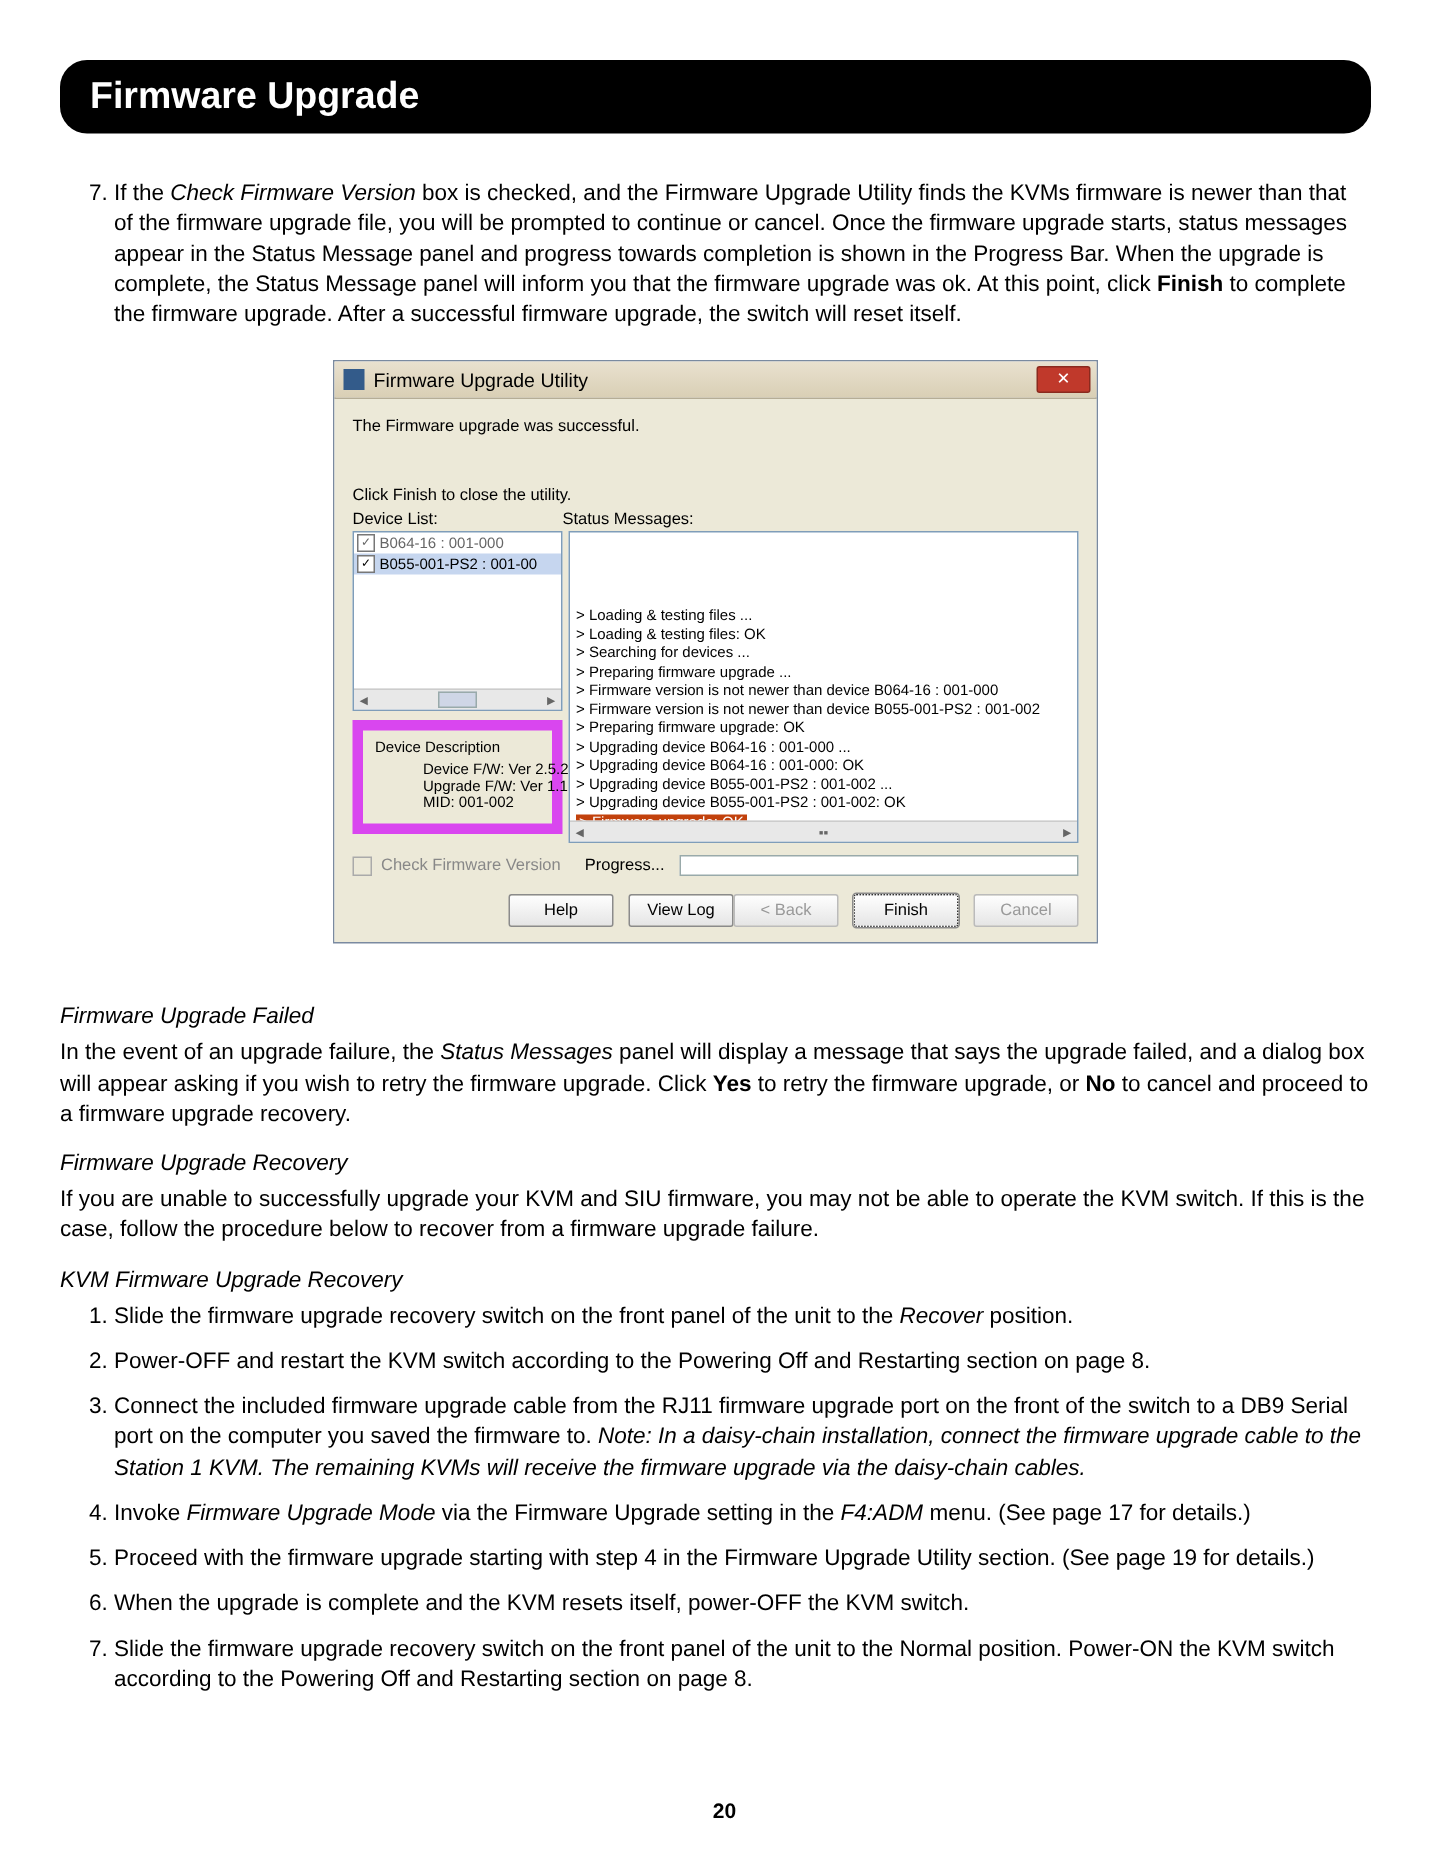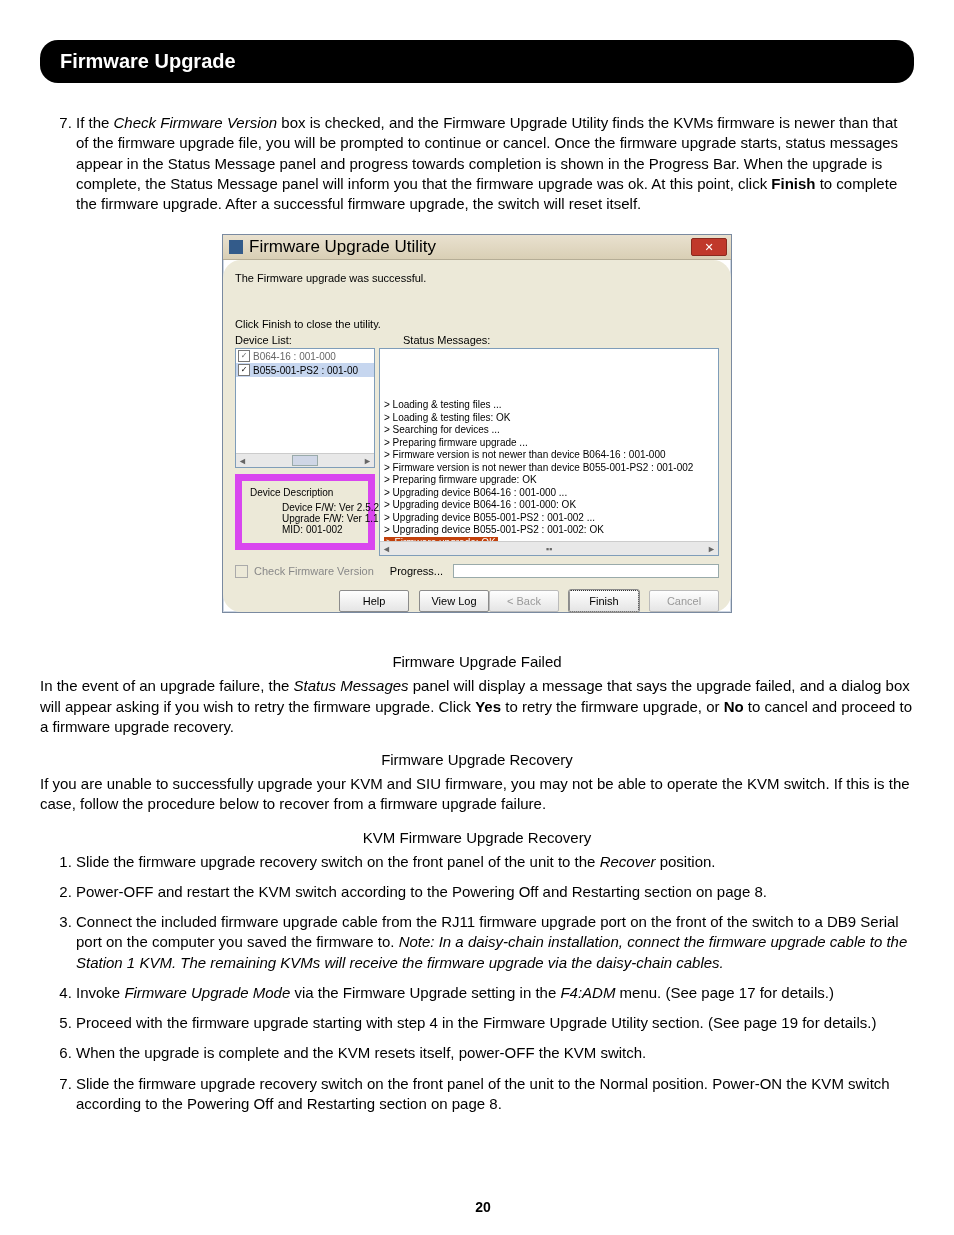--- a/index.html
+++ b/index.html
@@ -14,21 +14,21 @@
     min-height: 1235px;
     margin: 0 auto;
     padding: 40px 40px 20px 40px;
     box-sizing: border-box;
     position: relative;
   }
   .section-header {
     background: #000;
     color: #fff;
     font-weight: bold;
-    font-size: 20px;
+    font-size: 25px;
     padding: 10px 20px;
     border-radius: 18px;
     margin-bottom: 30px;
   }
   .body-text {
     font-size: 15px;
     line-height: 1.35;
     margin: 0 0 14px 0;
   }
   ol.numbered {
@@ -36,23 +36,23 @@
     margin: 0 0 20px 0;
   }
   ol.numbered > li {
     font-size: 15px;
     line-height: 1.35;
     margin-bottom: 10px;
   }
   .italic { font-style: italic; }
   .bold { font-weight: bold; }
   .subhead {
+    font-style: italic;
     font-size: 15px;
     margin: 14px 0 6px 0;
-    text-align: center;
   }
   .pagenum {
     text-align: center;
     font-weight: bold;
     font-size: 14px;
     position: absolute;
     bottom: 20px;
     left: 12px;
     right: 0;
   }
@@ -78,51 +78,50 @@
     align-items: center;
     justify-content: space-between;
     padding: 0 4px 0 6px;
     border-bottom: 1px solid #b5ad96;
   }
   .win-title-left {
     display: flex;
     align-items: center;
     gap: 6px;
   }
-  .win-title-text { font-size: 17px; }
+  .win-title-text { font-size: 13px; }
   .win-icon {
     width: 14px; height: 14px;
     background: #335b8a;
     display: inline-block;
   }
   .win-close {
     width: 34px; height: 16px;
     background: #c0392b;
     border: 1px solid #8a2a1e;
     border-radius: 2px;
     color: #fff;
     display: flex;
     align-items: center;
     justify-content: center;
     font-size: 11px;
     line-height: 1;
     cursor: pointer;
   }
   .win-body {
     background: #ece9d8;
-    padding: 12px 12px 0 12px;
-    border-radius: 18px;
+    padding: 12px 12px 10px 12px;
   }
   .success-line { margin-bottom: 34px; }
   .instruct-line { margin-bottom: 4px; }
   .labels-row {
     display: flex;
     margin-bottom: 2px;
   }
-  .labels-row .dl-label { width: 168px; }
+  .labels-row .dl-label { width: 140px; }
   .labels-row .sm-label { flex: 1; }
   .panels-row {
     display: flex;
     gap: 4px;
     align-items: flex-start;
   }
   .device-col { width: 140px; }
   .device-list {
     border: 1px solid #7f9db9;
     background: #fff;

